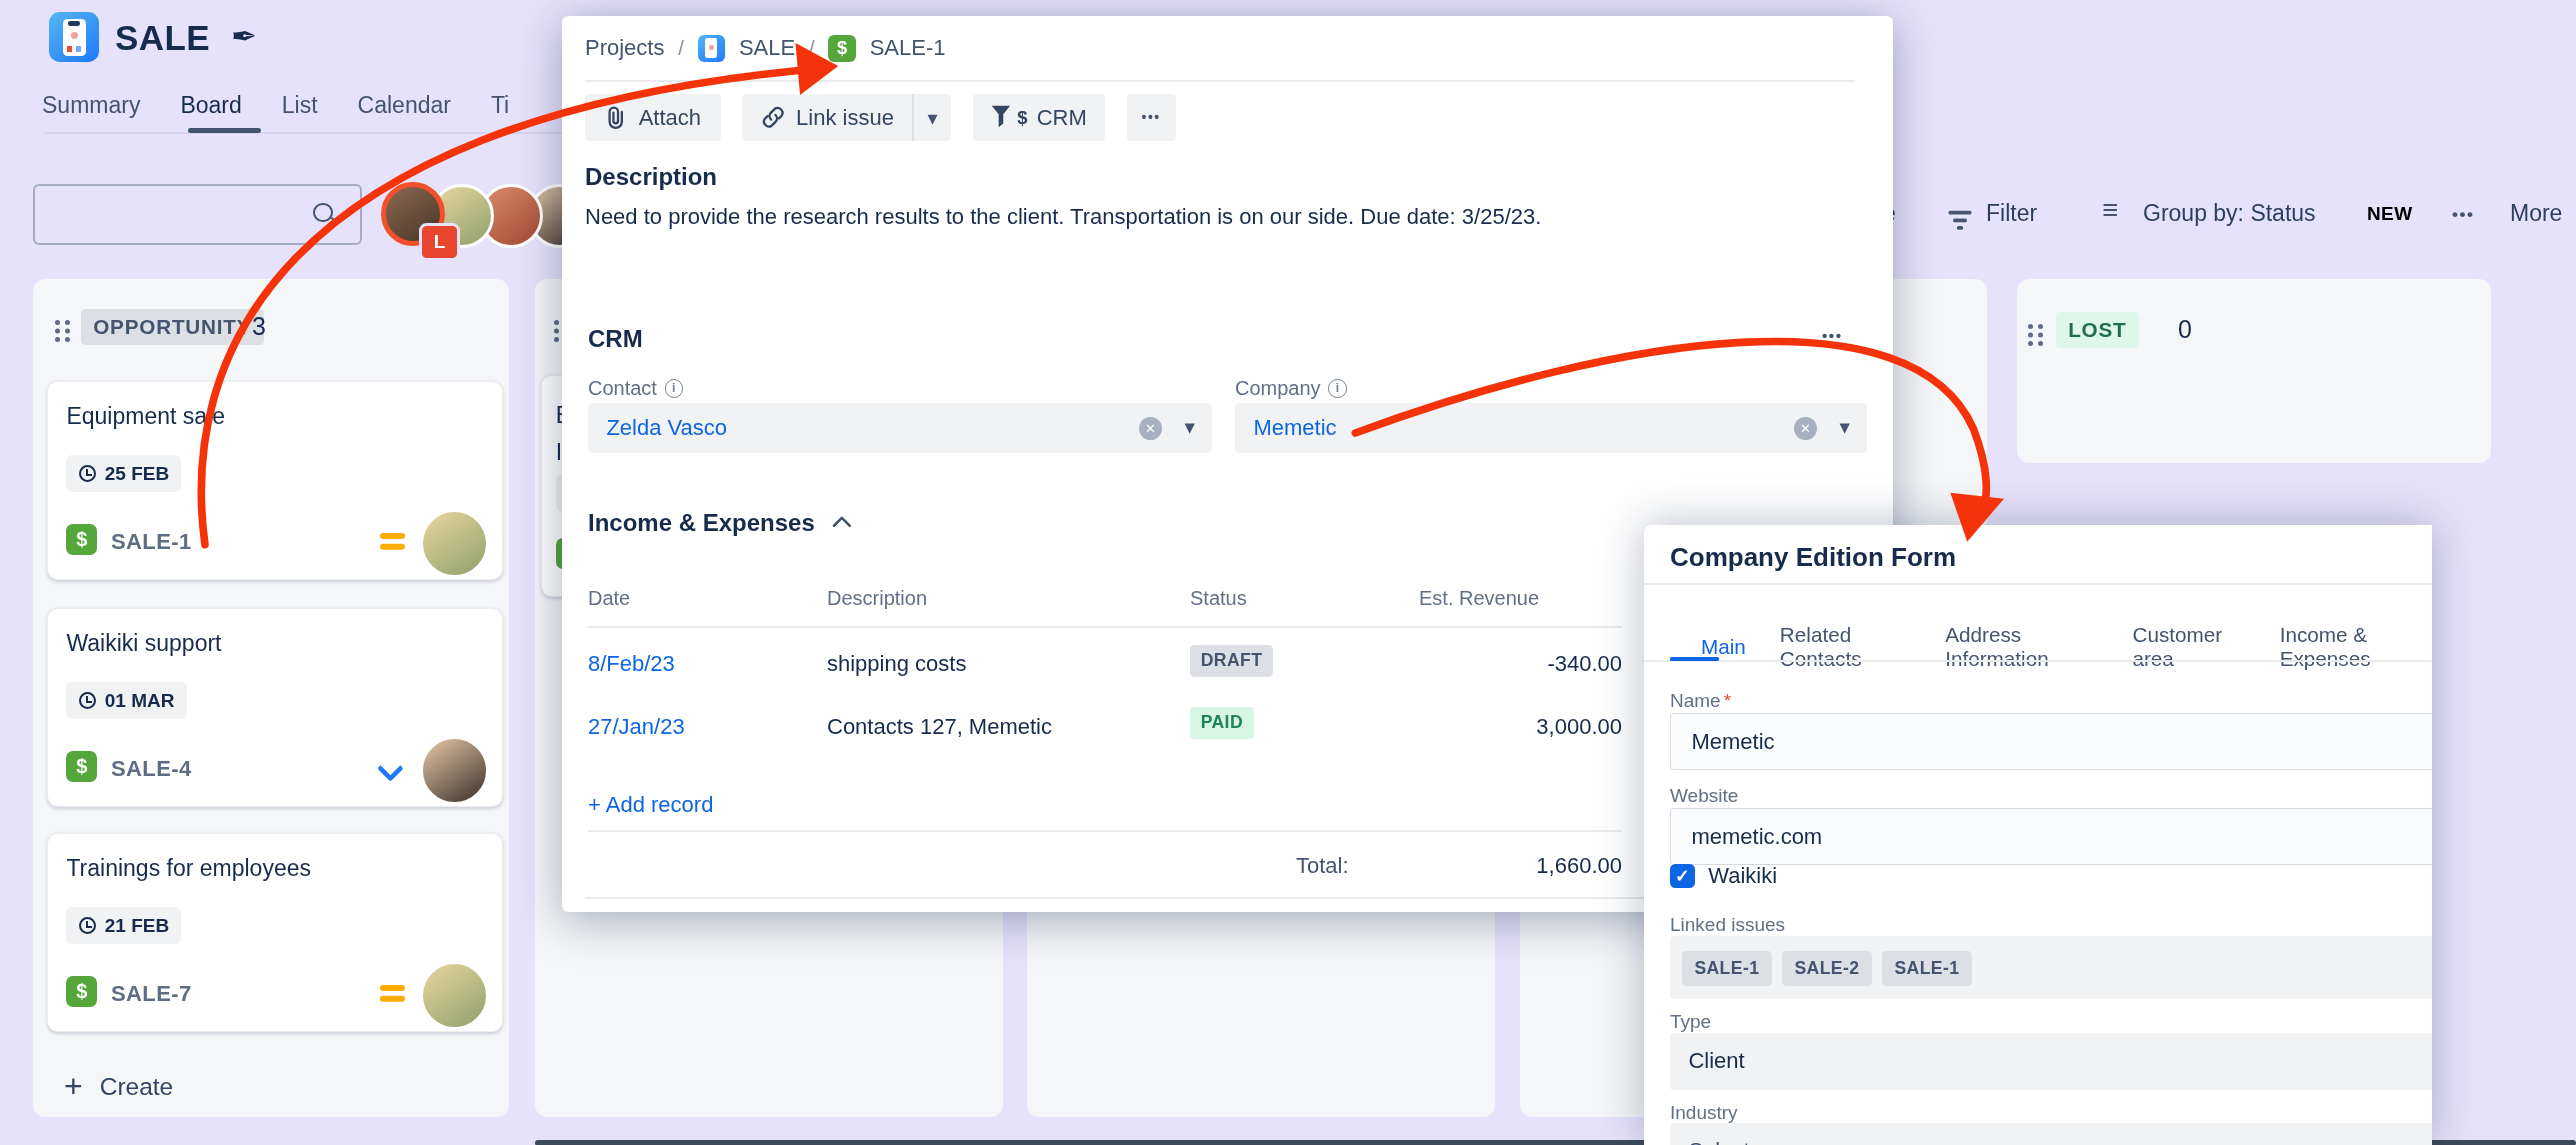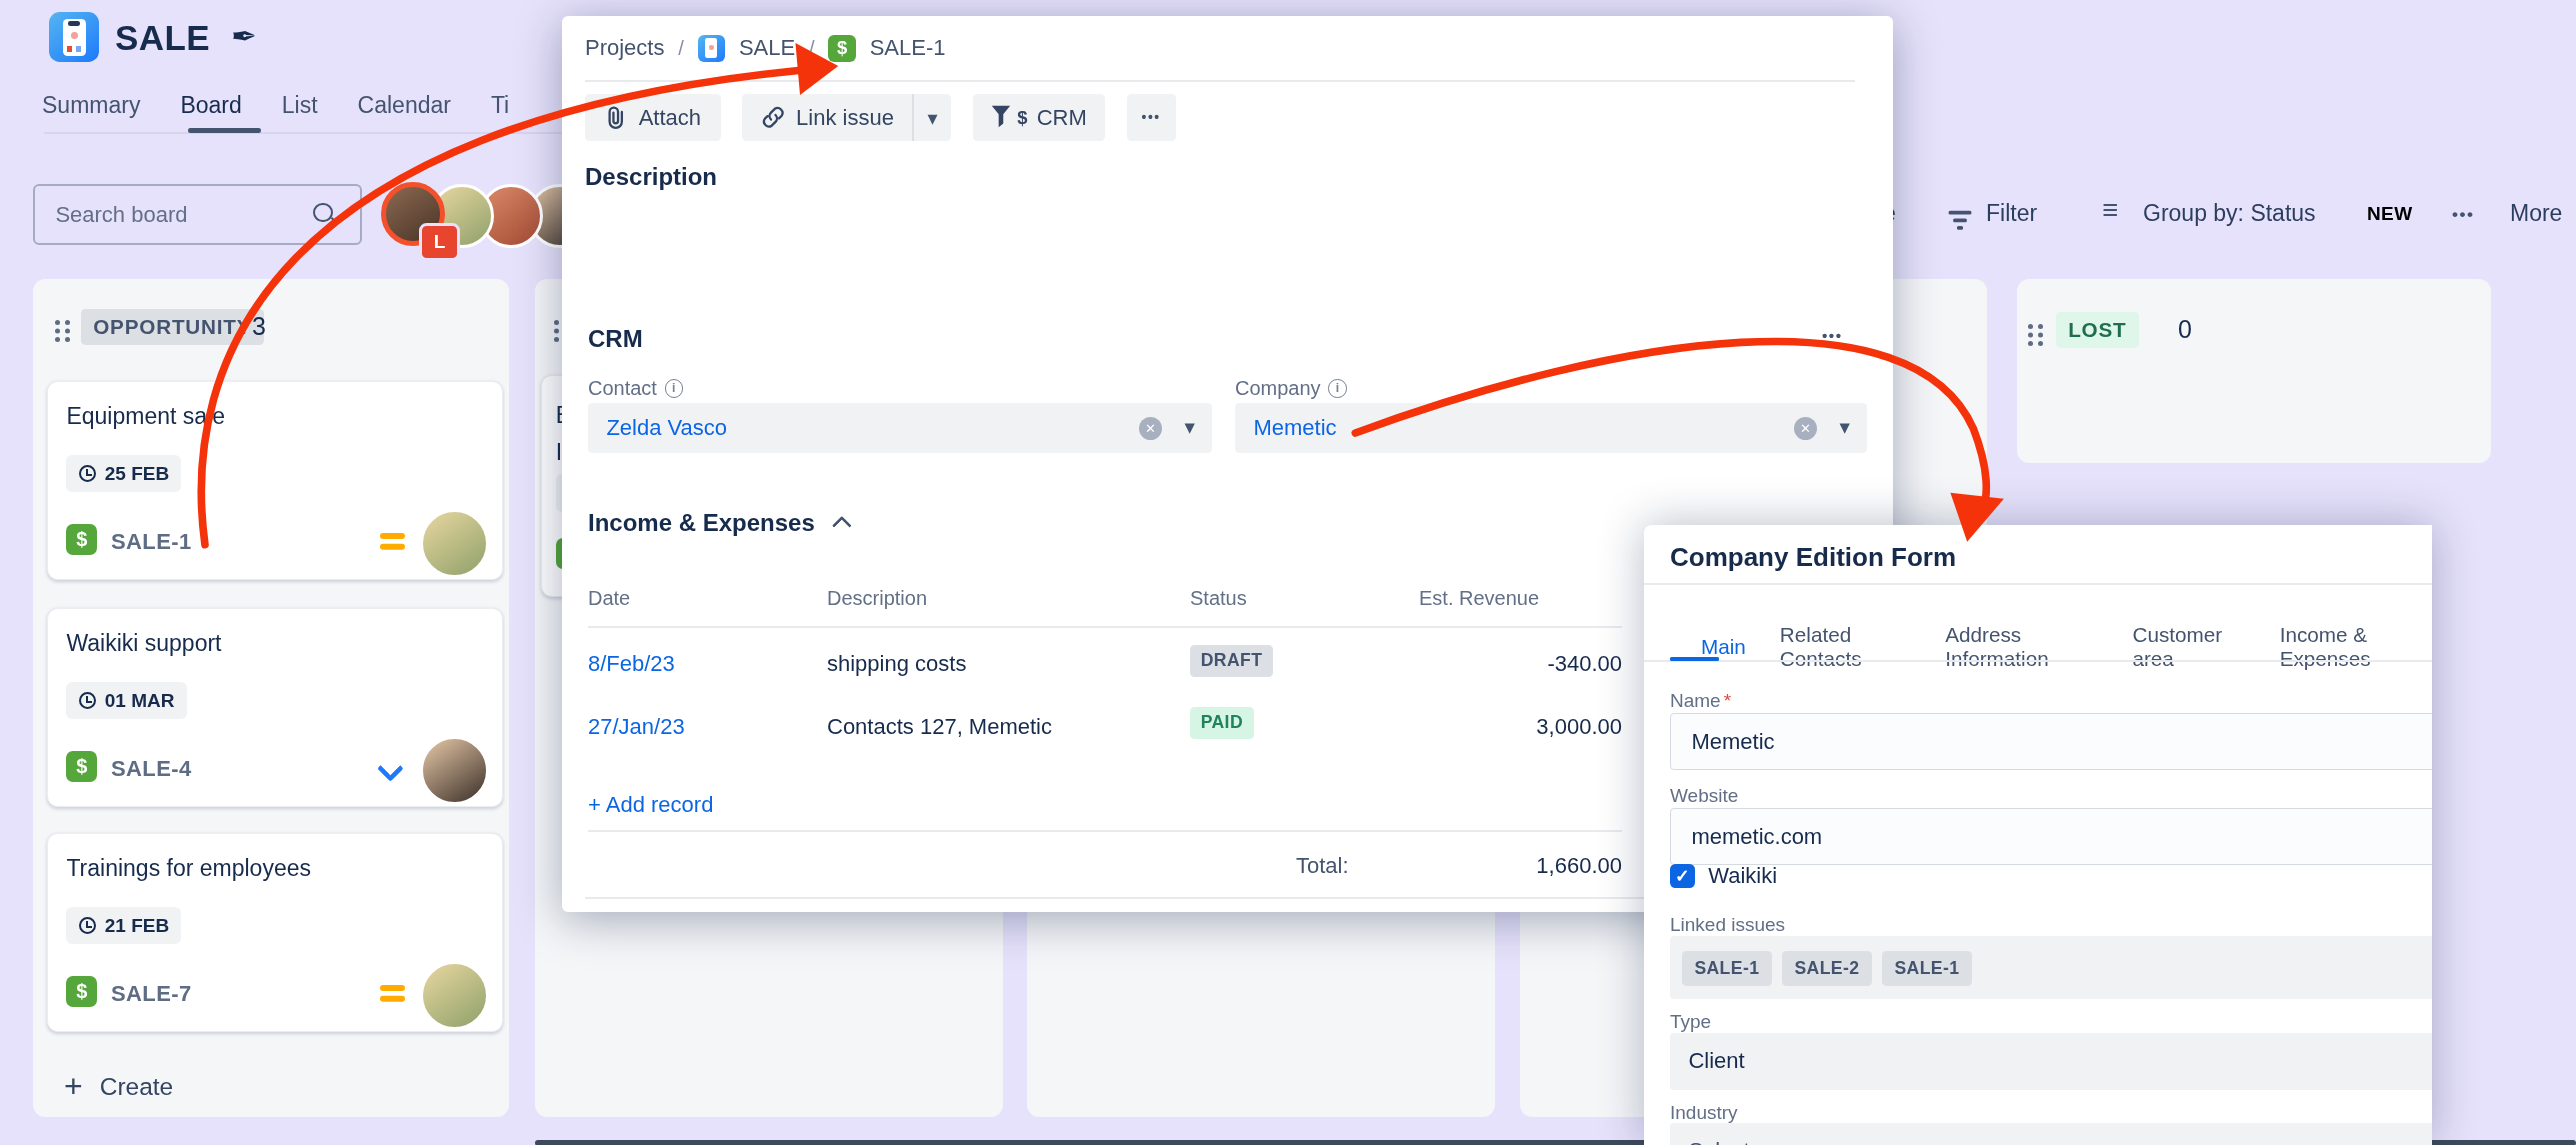--- a/index.html
+++ b/index.html
@@ -139,21 +139,20 @@
   <span class="tab">Summary</span>
   <span class="tab active">Board</span>
   <span class="tab">List</span>
   <span class="tab">Calendar</span>
   <span class="tab">Ti</span>
 </div>
 <div class="abs tabs-track" style="left:44px;top:132px;width:518px;"></div>
 <div class="abs tab-underline" style="left:188px;top:128px;width:73px;"></div>
 
 <div class="abs searchbox" style="left:33px;top:184px;">
-  <input placeholder="Search board" style="">
   <span class="mag"></span>
 </div>
 
 <div class="abs avatar av4" style="left:528px;top:184px;z-index:2;"></div>
 <div class="abs avatar av3" style="left:479px;top:184px;z-index:3;"></div>
 <div class="abs avatar av2" style="left:430px;top:184px;z-index:4;"></div>
 <div class="abs avatar av1" style="left:381px;top:182px;z-index:5;"></div>
 <div class="abs lbadge" style="left:419px;top:223px;z-index:6;">L</div>
 
 <span class="abs toolbar-txt" style="left:1883px;top:200px;">e</span>
@@ -270,20 +269,21 @@
       </svg>
       <span style="font-weight:700;margin-left:-6.1px;font-size:18.4px;">$</span>
       <span class="lbl">CRM</span>
     </div>
     <div class="btn" style="width:49px;justify-content:center;">
       <span class="dotsmore" style="font-size:13.8px;">•••</span>
     </div>
   </div>
 
   <div class="abs h2" style="left:23px;top:147px;">Description</div>
+  <div class="abs bodytxt" style="left:23px;top:188px;width:1239px;">Need to provide the research results to the client. Transportation is on our side. Due date: 3/25/23.</div>
 
   <div class="abs h2" style="left:26px;top:309px;">CRM</div>
   <span class="abs dotsmore" style="left:1260px;top:311px;font-size:15.3px;">•••</span>
 
   <div class="abs fieldlabel" style="left:26px;top:361px;">
     <span>Contact</span>
     <span class="info">i</span>
   </div>
   <div class="abs selfield" style="left:26px;top:387px;width:624px;">
     <span class="selvalue">Zelda Vasco</span>

